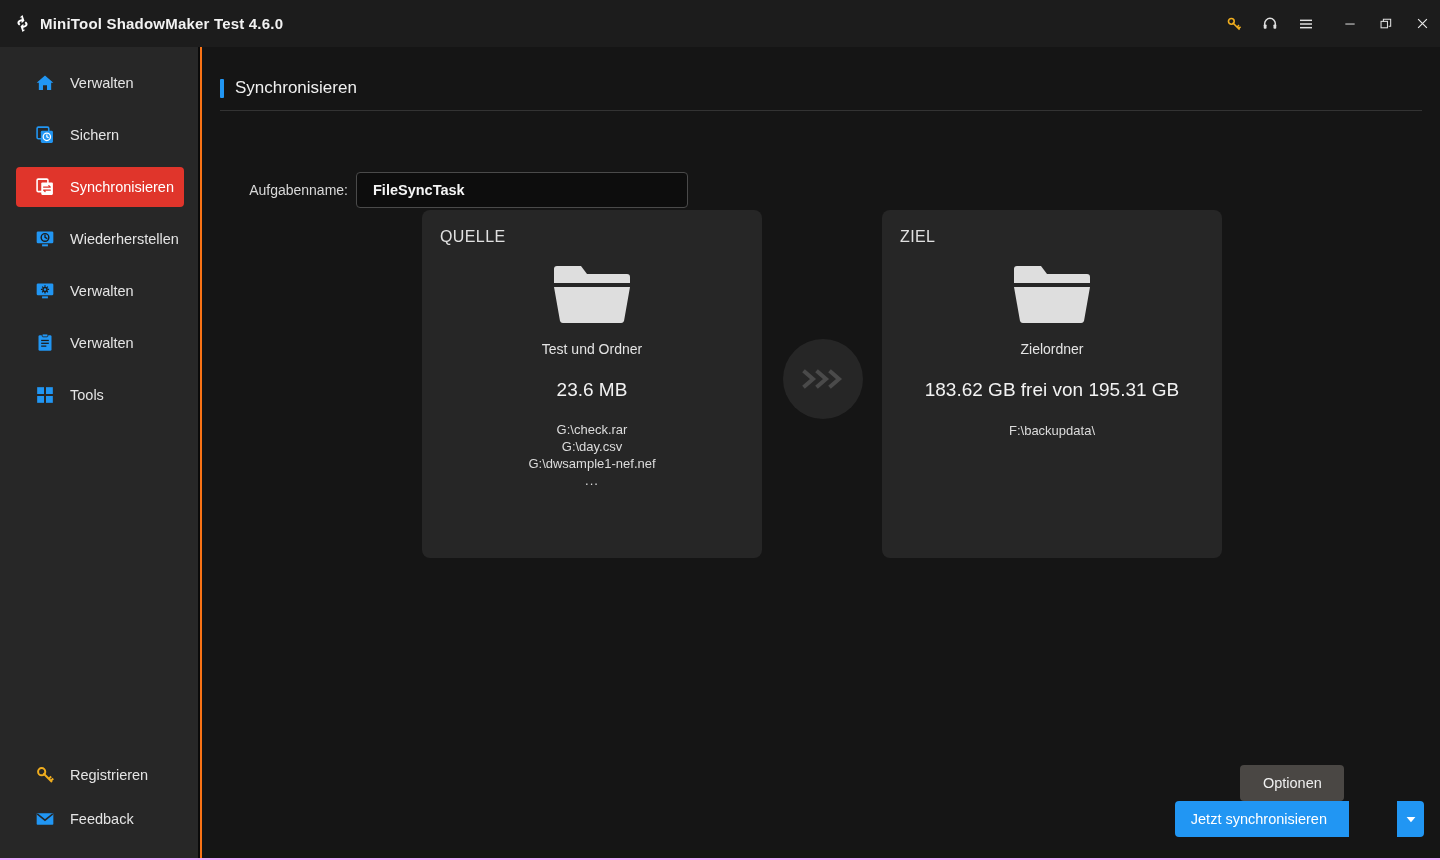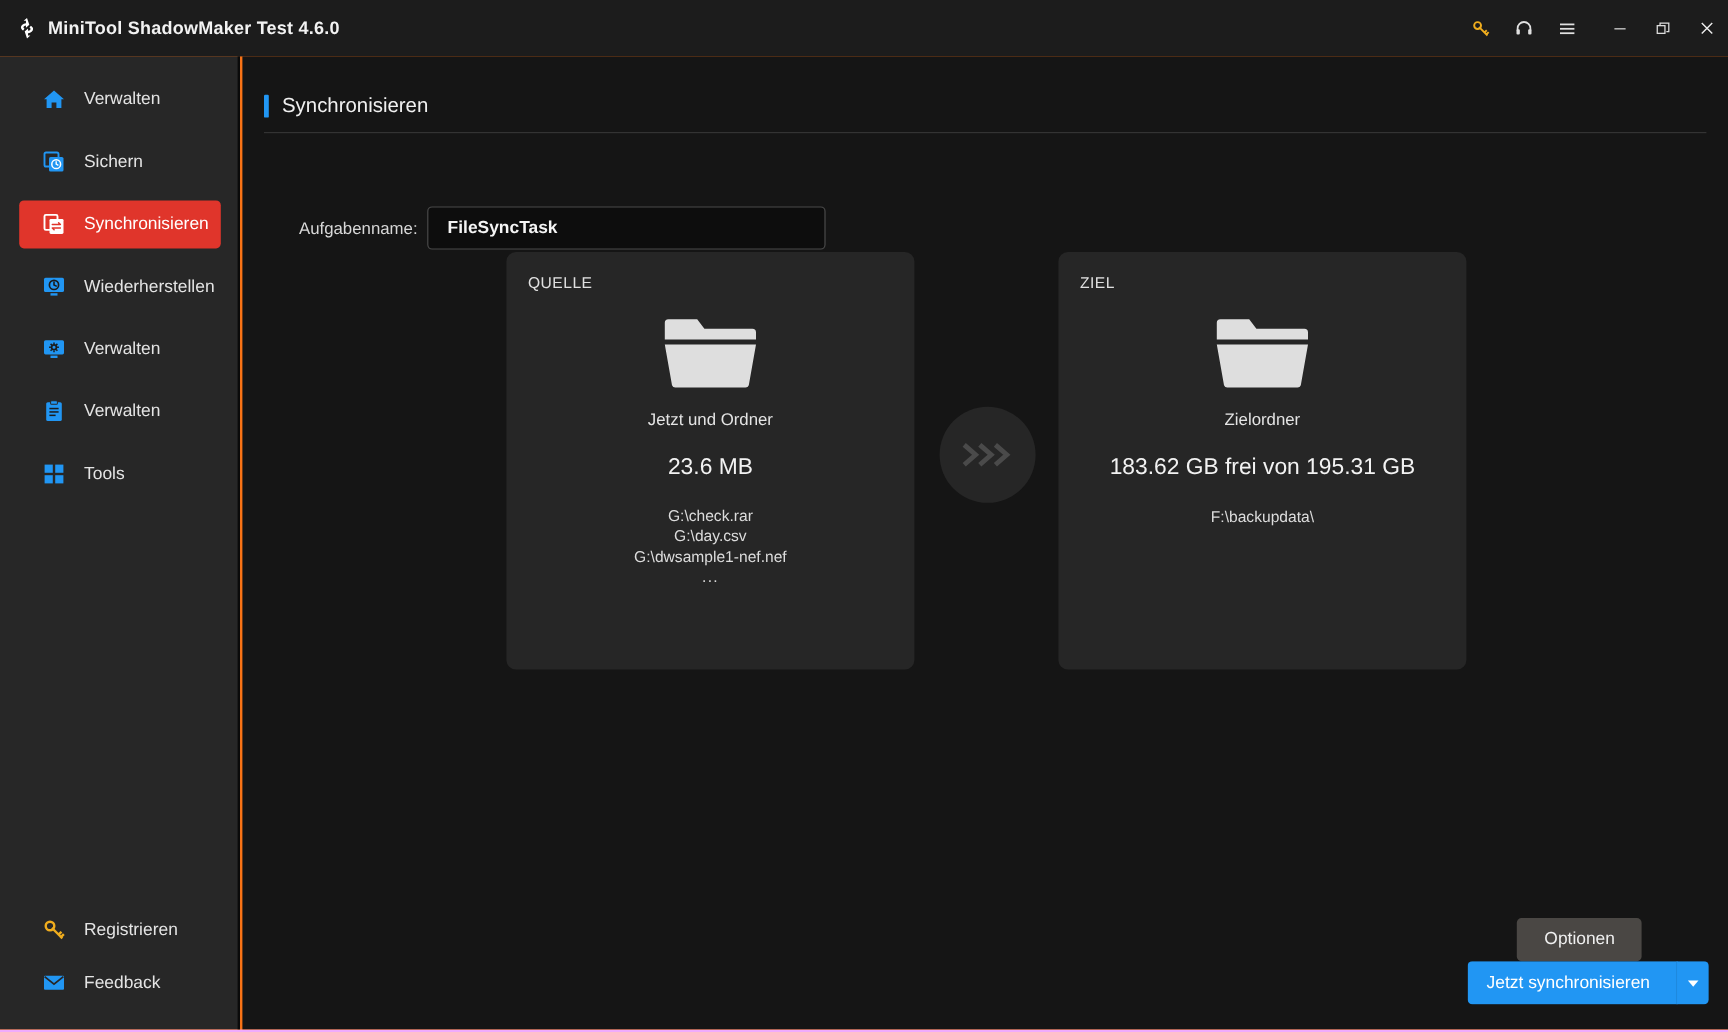--- a/index.html
+++ b/index.html
@@ -170,21 +170,21 @@
     width: 340px; height: 348px;
     background: #262626;
     border-radius: 8px;
     box-sizing: border-box;
   }
   .panel.source { left: 0; top: 0; }
   .panel.target { left: 460px; top: 0; }
   .panel-cap {
     position: absolute;
     left: 18px; top: 18px;
-    font-size: 13px;
+    font-size: 16px;
     color: #e0e0e0;
     letter-spacing: .4px;
   }
   .panel-body {
     position: absolute;
     left: 0; top: 46px;
     width: 100%;
     text-align: center;
   }
   .folder-icon {
@@ -244,20 +244,21 @@
     font-size: 14.5px;
     cursor: pointer;
   }
   .btn-sync-group {
     margin-left: 14px;
     display: flex;
     align-items: stretch;
     height: 36px;
     border-radius: 4px;
     overflow: hidden;
+    gap: 48px;
   }
   .btn-sync {
     background: #2196f3;
     border: none;
     color: #fff;
     font-family: "Liberation Sans", sans-serif;
     font-size: 14.5px;
     padding: 0 22px 0 16px;
     cursor: pointer;
     text-align: left;
@@ -455,21 +456,21 @@
 
     <div class="panels">
 
       <div class="panel source">
         <div class="panel-cap">QUELLE</div>
         <div class="panel-body">
           <svg class="folder-icon" viewBox="0 0 80 64">
             <path d="M2 6 A3 3 0 0 1 5 3 L29 3 L35 11 L75 11 A3 3 0 0 1 78 14 L78 20 L2 20 Z" fill="#dedede"></path>
             <path d="M2 24 L78 24 L72 58 A3 3 0 0 1 69 60 L11 60 A3 3 0 0 1 8 58 Z" fill="#dedede"></path>
           </svg>
-          <div class="panel-kind">Jetzt und Ordner</div>
+          <div class="panel-kind">Test und Ordner</div>
           <div class="panel-size">23.6 MB</div>
           <div class="panel-paths">
             <div>G:\check.rar</div>
             <div>G:\day.csv</div>
             <div>G:\dwsample1-nef.nef</div>
             <div class="more">...</div>
           </div>
         </div>
       </div>
 

